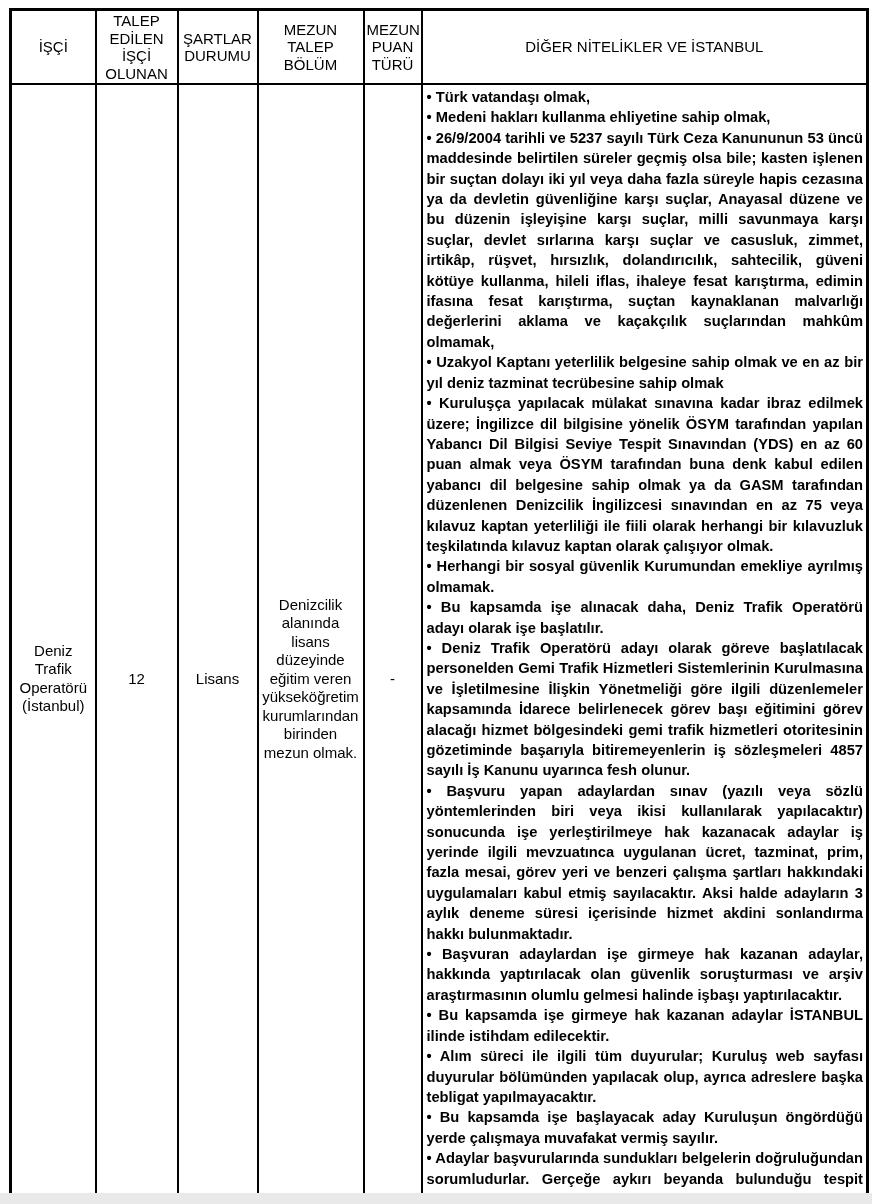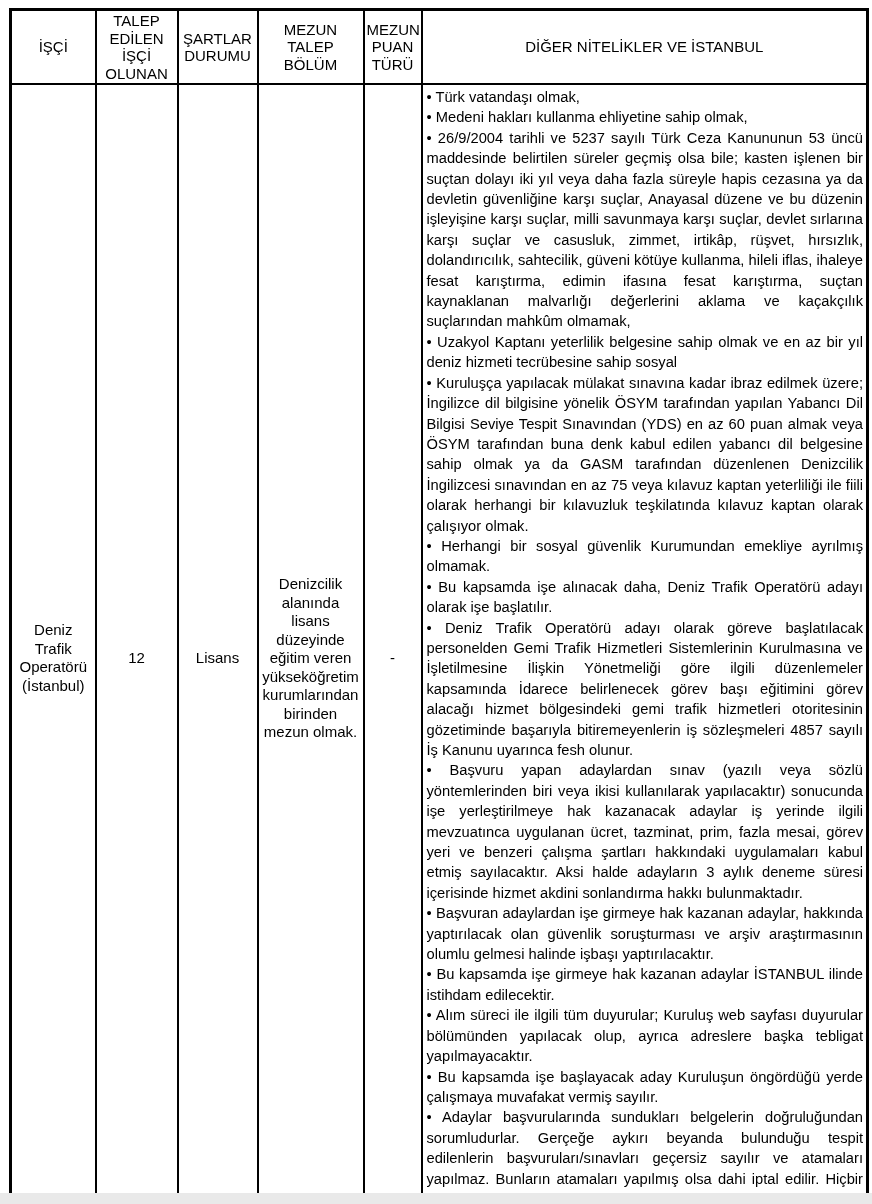--- a/index.html
+++ b/index.html
@@ -48,20 +48,21 @@
   td.reqs {
     vertical-align: top;
     text-align: justify;
     padding: 2px 3px 2px 4px;
     font-size: 14.7px;
   }
   td.reqs p.bullet {
     margin: 0;
     line-height: 20.4px;
     text-align: justify;
+    font-weight: bold;
   }
   .footer-strip {
     position: absolute;
     left: 0; bottom: 0;
     width: 872px; height: 11px;
   }
 </style>
 </head>
 <body style="background: rgb(255, 255, 255);">
 
@@ -90,21 +91,21 @@
       <tr class="data-row">
         <td>Deniz Trafik Operatörü (İstanbul)</td>
         <td>12</td>
         <td>Lisans</td>
         <td>Denizcilik alanında lisans düzeyinde eğitim veren yükseköğretim kurumlarından birinden mezun olmak.</td>
         <td>-</td>
         <td class="reqs">
             <p class="bullet">• Türk vatandaşı olmak,</p>
             <p class="bullet">• Medeni hakları kullanma ehliyetine sahip olmak,</p>
             <p class="bullet">• 26/9/2004 tarihli ve 5237 sayılı Türk Ceza Kanununun 53 üncü maddesinde belirtilen süreler geçmiş olsa bile; kasten işlenen bir suçtan dolayı iki yıl veya daha fazla süreyle hapis cezasına ya da devletin güvenliğine karşı suçlar, Anayasal düzene ve bu düzenin işleyişine karşı suçlar, milli savunmaya karşı suçlar, devlet sırlarına karşı suçlar ve casusluk, zimmet, irtikâp, rüşvet, hırsızlık, dolandırıcılık, sahtecilik, güveni kötüye kullanma, hileli iflas, ihaleye fesat karıştırma, edimin ifasına fesat karıştırma, suçtan kaynaklanan malvarlığı değerlerini aklama ve kaçakçılık suçlarından mahkûm olmamak,</p>
-            <p class="bullet">• Uzakyol Kaptanı yeterlilik belgesine sahip olmak ve en az bir yıl deniz hizmeti tecrübesine sahip sosyal</p>
+            <p class="bullet">• Uzakyol Kaptanı yeterlilik belgesine sahip olmak ve en az bir yıl deniz tazminat tecrübesine sahip olmak</p>
             <p class="bullet">• Kuruluşça yapılacak mülakat sınavına kadar ibraz edilmek üzere; İngilizce dil bilgisine yönelik ÖSYM tarafından yapılan Yabancı Dil Bilgisi Seviye Tespit Sınavından (YDS) en az 60 puan almak veya ÖSYM tarafından buna denk kabul edilen yabancı dil belgesine sahip olmak ya da GASM tarafından düzenlenen Denizcilik İngilizcesi sınavından en az 75 veya kılavuz kaptan yeterliliği ile fiili olarak herhangi bir kılavuzluk teşkilatında kılavuz kaptan olarak çalışıyor olmak.</p>
             <p class="bullet">• Herhangi bir sosyal güvenlik Kurumundan emekliye ayrılmış olmamak.</p>
             <p class="bullet">• Bu kapsamda işe alınacak daha, Deniz Trafik Operatörü adayı olarak işe başlatılır.</p>
             <p class="bullet">• Deniz Trafik Operatörü adayı olarak göreve başlatılacak personelden Gemi Trafik Hizmetleri Sistemlerinin Kurulmasına ve İşletilmesine İlişkin Yönetmeliği göre ilgili düzenlemeler kapsamında İdarece belirlenecek görev başı eğitimini görev alacağı hizmet bölgesindeki gemi trafik hizmetleri otoritesinin gözetiminde başarıyla bitiremeyenlerin iş sözleşmeleri 4857 sayılı İş Kanunu uyarınca fesh olunur.</p>
             <p class="bullet">• Başvuru yapan adaylardan sınav (yazılı veya sözlü yöntemlerinden biri veya ikisi kullanılarak yapılacaktır) sonucunda işe yerleştirilmeye hak kazanacak adaylar iş yerinde ilgili mevzuatınca uygulanan ücret, tazminat, prim, fazla mesai, görev yeri ve benzeri çalışma şartları hakkındaki uygulamaları kabul etmiş sayılacaktır. Aksi halde adayların 3 aylık deneme süresi içerisinde hizmet akdini sonlandırma hakkı bulunmaktadır.</p>
             <p class="bullet">• Başvuran adaylardan işe girmeye hak kazanan adaylar, hakkında yaptırılacak olan güvenlik soruşturması ve arşiv araştırmasının olumlu gelmesi halinde işbaşı yaptırılacaktır.</p>
             <p class="bullet">• Bu kapsamda işe girmeye hak kazanan adaylar İSTANBUL ilinde istihdam edilecektir.</p>
             <p class="bullet">• Alım süreci ile ilgili tüm duyurular; Kuruluş web sayfası duyurular bölümünden yapılacak olup, ayrıca adreslere başka tebligat yapılmayacaktır.</p>
             <p class="bullet">• Bu kapsamda işe başlayacak aday Kuruluşun öngördüğü yerde çalışmaya muvafakat vermiş sayılır.</p>
             <p class="bullet">• Adaylar başvurularında sundukları belgelerin doğruluğundan sorumludurlar. Gerçeğe aykırı beyanda bulunduğu tespit edilenlerin başvuruları/sınavları geçersiz sayılır ve atamaları yapılmaz. Bunların atamaları yapılmış olsa dahi iptal edilir. Hiçbir hak talep edilemez ve haklarında Türk Ceza Kanunun ilgili hükümleri uygulanmak üzere kuruluşun hakları saklıdır.</p>

